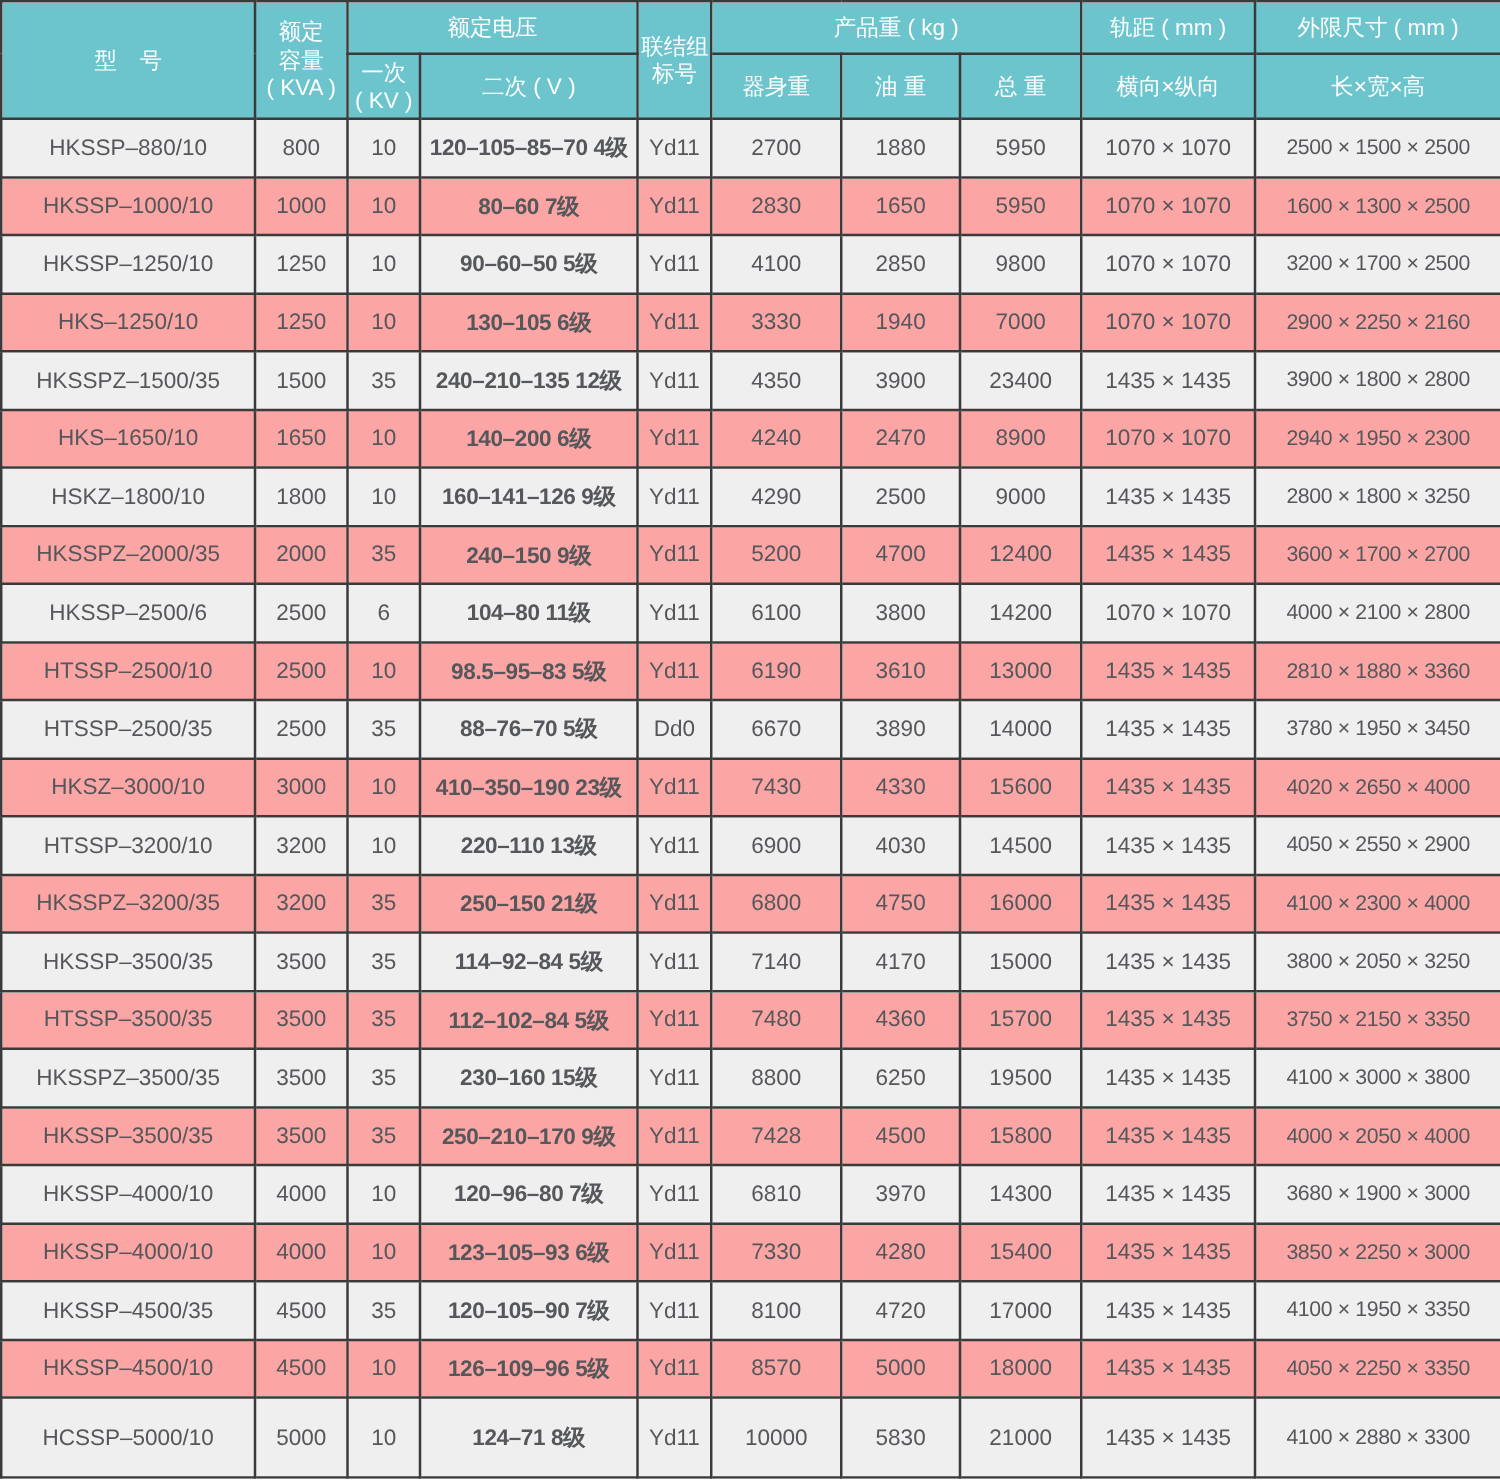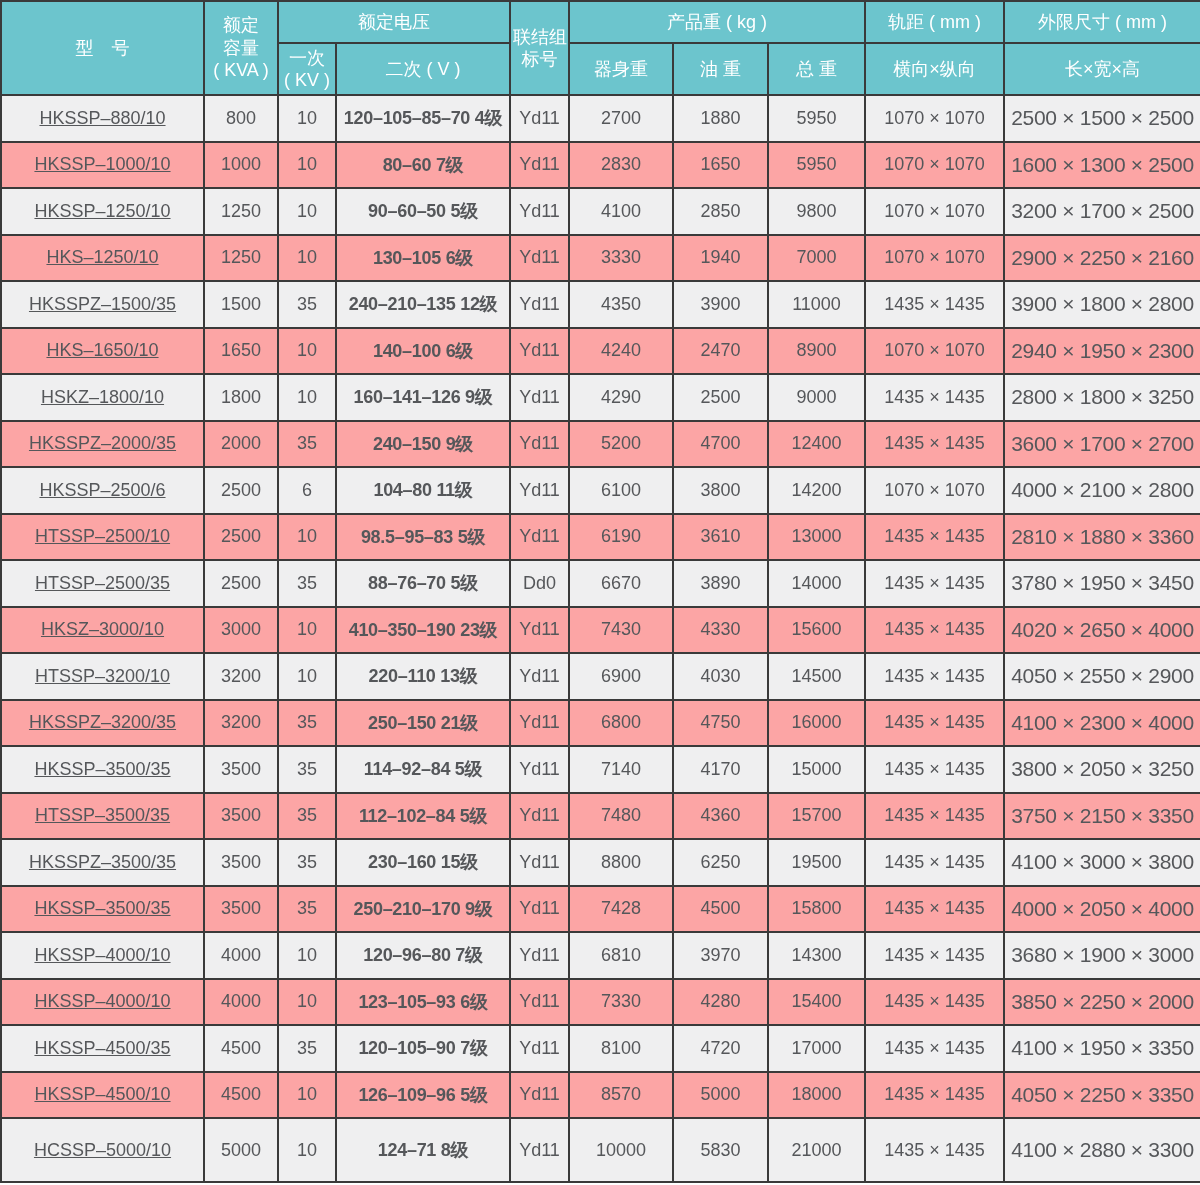--- a/index.html
+++ b/index.html
@@ -34,23 +34,23 @@
   }
   thead tr.h1 { height: 42px; }
   thead tr.h2 { height: 52px; margin-left: 18px; }
   tbody td {
     color: #55575a;
     font-size: 18px;
   }
   tbody tr { height: 46.5px; background: #fca5a5; }
   tbody tr:nth-child(odd) { background: #efeff0; }
   tbody tr:last-child { height: 64px; }
-  td.c-model { font-size: 18px; text-decoration: underline; }
+  td.c-model { font-size: 18px; }
   td.c-secondary { letter-spacing: -0.3px; font-weight: bold; }
-  td.c-dims { font-size: 21px; letter-spacing: -0.3px; }
+  td.c-dims { font-size: 17px; letter-spacing: -0.3px; }
   .hline { display: block; }
 </style>
 </head>
 <body>
 
 <div class="table-wrap">
   <table class="spec">
     <colgroup>
       <col style="width:203px">
       <col style="width:74px">
@@ -143,29 +143,29 @@
     <td class="c-dims">2900 × 2250 × 2160</td>
   </tr>
         <tr>
     <td class="c-model">HKSSPZ–1500/35</td>
     <td class="c-capacity">1500</td>
     <td class="c-primary">35</td>
     <td class="c-secondary">240–210–135 12级</td>
     <td class="c-conn">Yd11</td>
     <td class="c-bodyw">4350</td>
     <td class="c-oilw">3900</td>
-    <td class="c-totalw">11000</td>
+    <td class="c-totalw">23400</td>
     <td class="c-gauge">1435 × 1435</td>
     <td class="c-dims">3900 × 1800 × 2800</td>
   </tr>
         <tr>
     <td class="c-model">HKS–1650/10</td>
     <td class="c-capacity">1650</td>
     <td class="c-primary">10</td>
-    <td class="c-secondary">140–100 6级</td>
+    <td class="c-secondary">140–200 6级</td>
     <td class="c-conn">Yd11</td>
     <td class="c-bodyw">4240</td>
     <td class="c-oilw">2470</td>
     <td class="c-totalw">8900</td>
     <td class="c-gauge">1070 × 1070</td>
     <td class="c-dims">2940 × 1950 × 2300</td>
   </tr>
         <tr>
     <td class="c-model">HSKZ–1800/10</td>
     <td class="c-capacity">1800</td>
@@ -325,21 +325,21 @@
         <tr>
     <td class="c-model">HKSSP–4000/10</td>
     <td class="c-capacity">4000</td>
     <td class="c-primary">10</td>
     <td class="c-secondary">123–105–93 6级</td>
     <td class="c-conn">Yd11</td>
     <td class="c-bodyw">7330</td>
     <td class="c-oilw">4280</td>
     <td class="c-totalw">15400</td>
     <td class="c-gauge">1435 × 1435</td>
-    <td class="c-dims">3850 × 2250 × 2000</td>
+    <td class="c-dims">3850 × 2250 × 3000</td>
   </tr>
         <tr>
     <td class="c-model">HKSSP–4500/35</td>
     <td class="c-capacity">4500</td>
     <td class="c-primary">35</td>
     <td class="c-secondary">120–105–90 7级</td>
     <td class="c-conn">Yd11</td>
     <td class="c-bodyw">8100</td>
     <td class="c-oilw">4720</td>
     <td class="c-totalw">17000</td>

